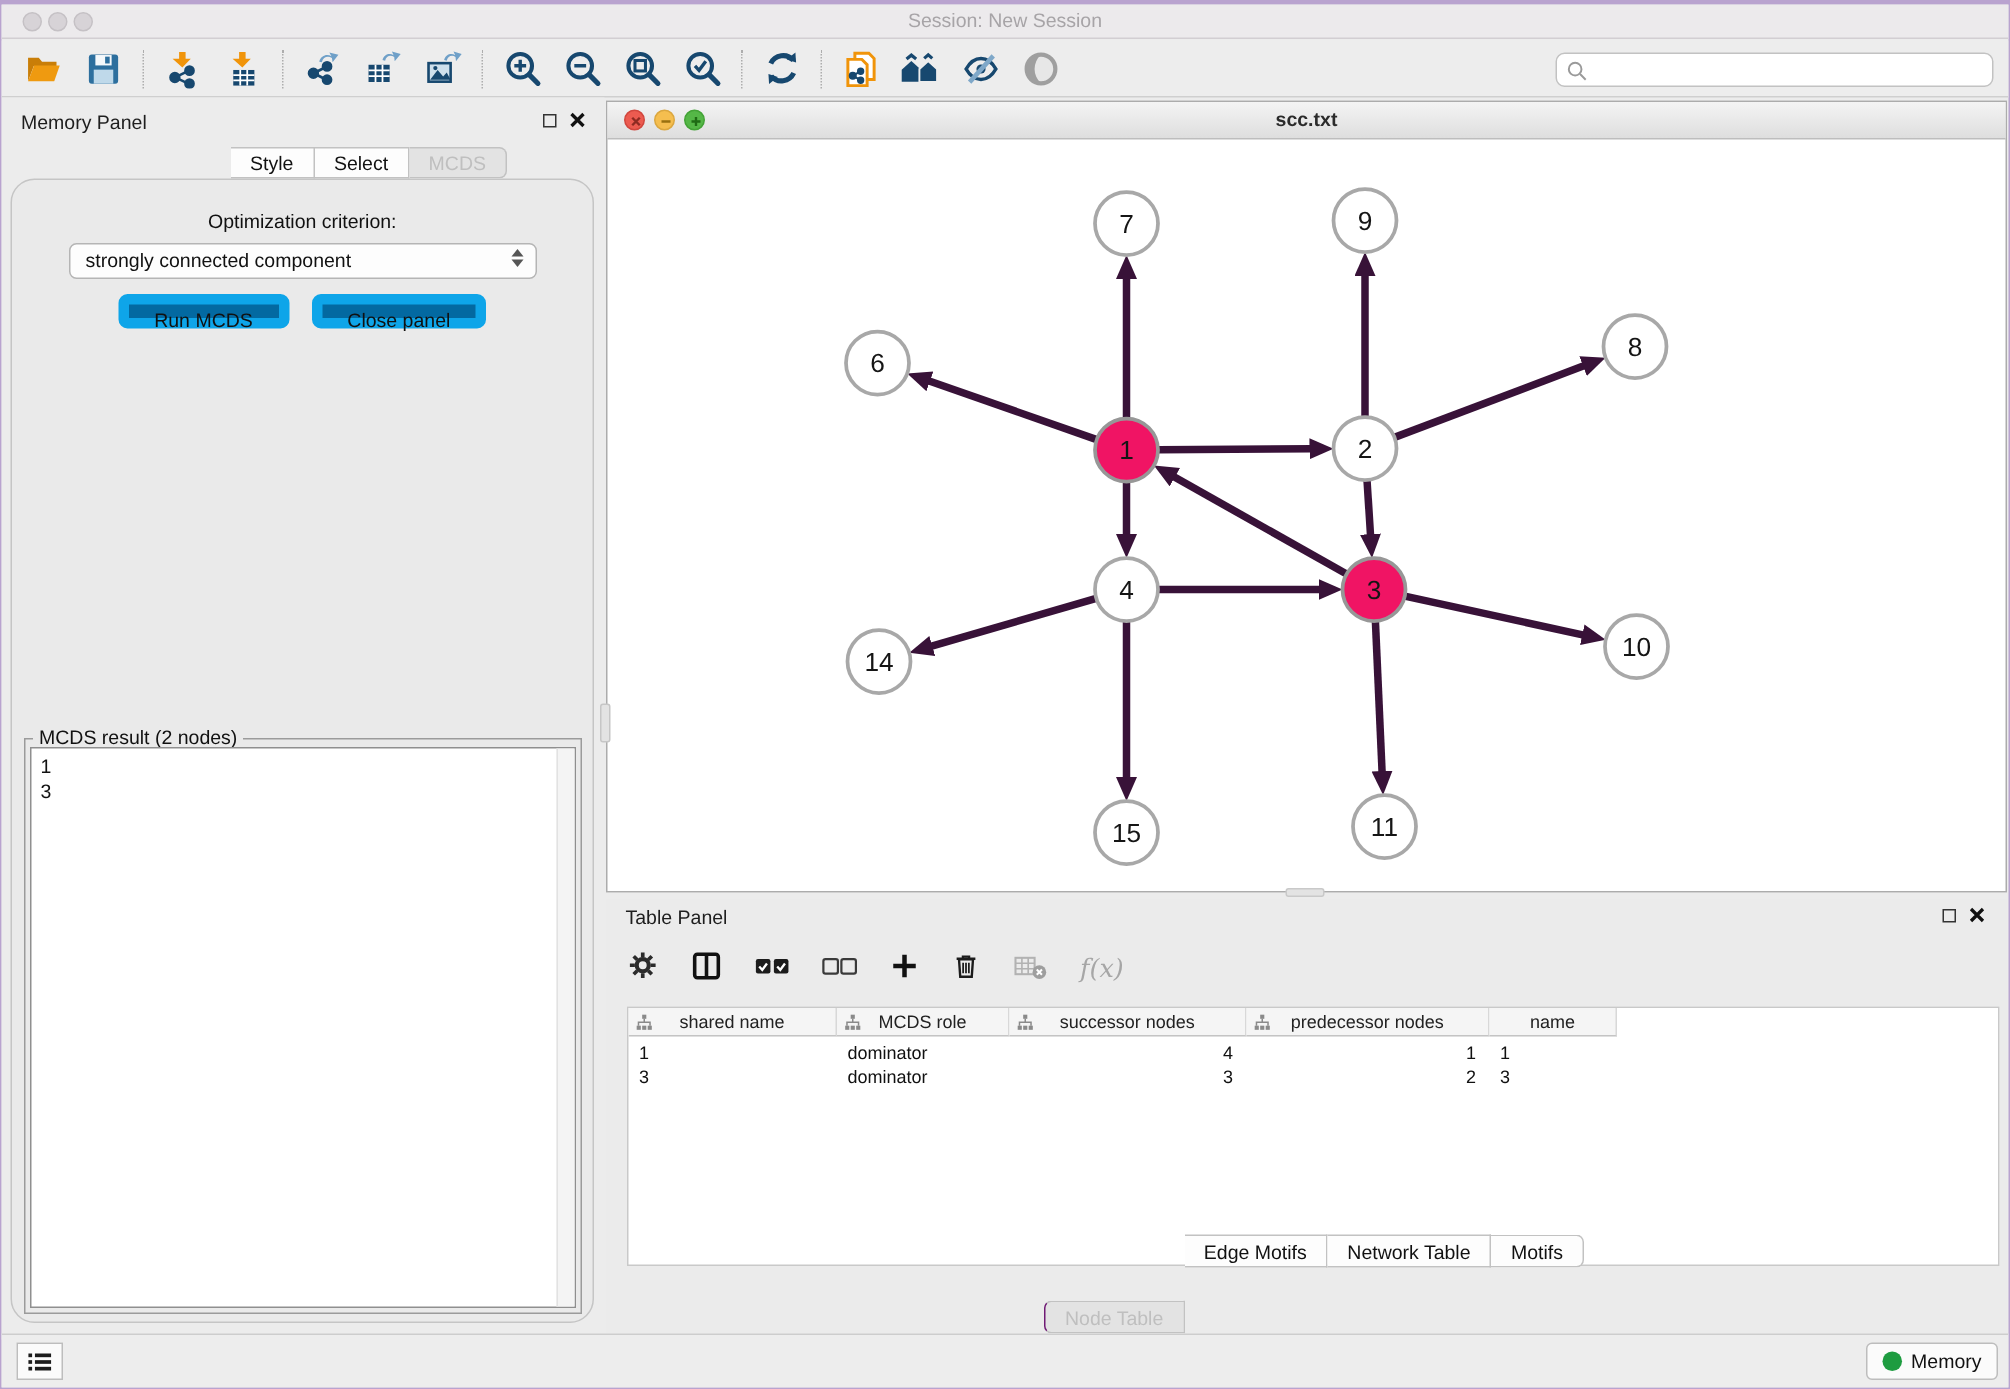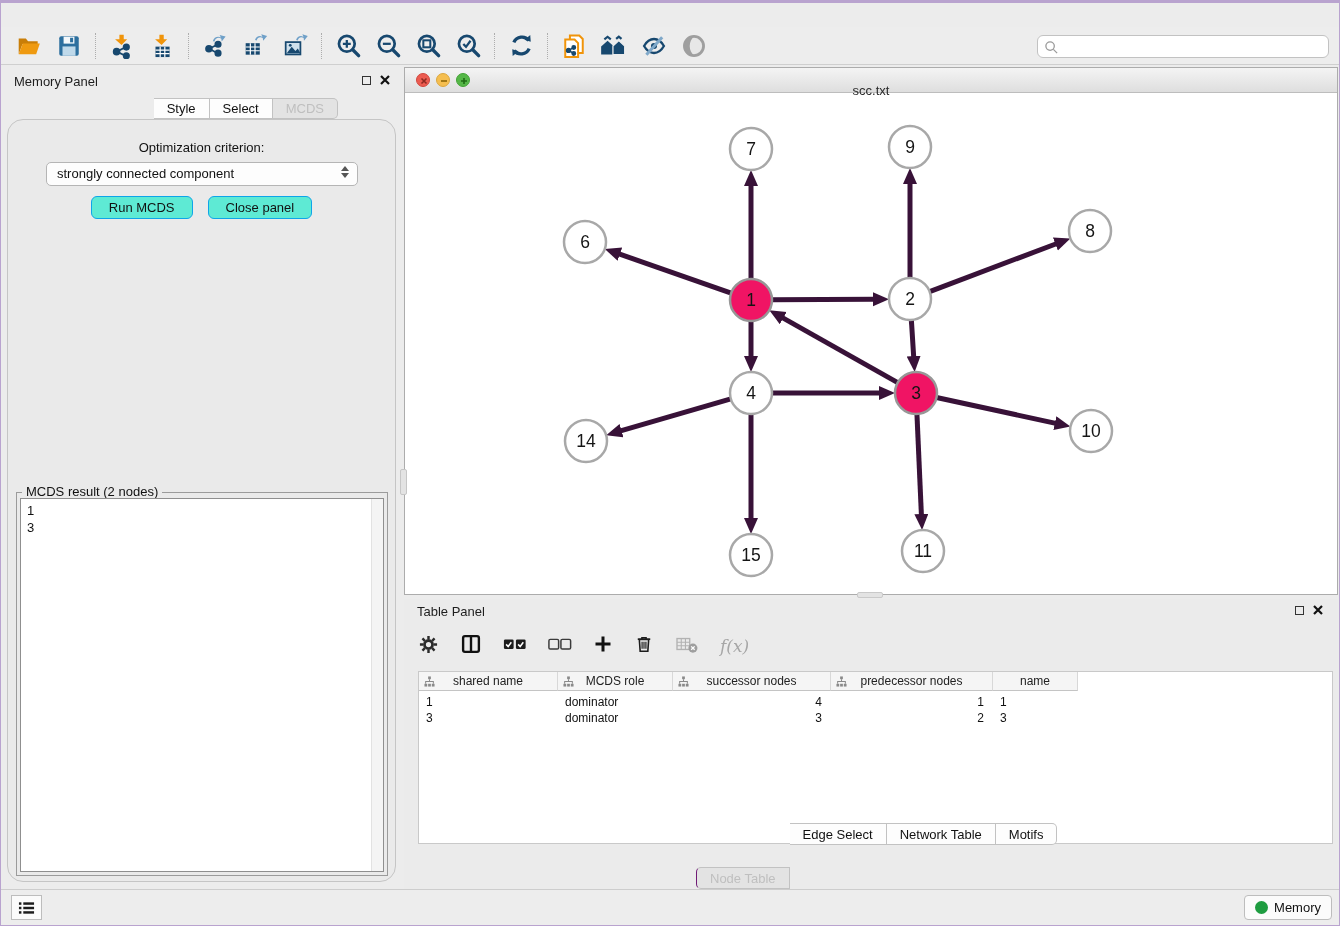--- a/index.html
+++ b/index.html
@@ -46,37 +46,37 @@
   .opt-label { position:absolute; left:0; right:0; top:20px; text-align:center; font-size:13px; color:#111; }
   .dropdown { position:absolute; left:38px; top:42px; width:312px; height:24px; background:#FDFDFD;
               border:1px solid #B5B5B5; border-radius:5px; font-size:13px; line-height:22px;
               padding-left:10px; color:#111; }
   .dd-arrows { position:absolute; right:8px; top:3px; display:flex; flex-direction:column; gap:2px; }
   .dd-arrows i { width:0; height:0; border-left:4px solid transparent; border-right:4px solid transparent; }
   .dd-up { border-bottom:5px solid #555; }
   .dd-down { border-top:5px solid #555; }
   .cp-buttons { position:absolute; left:0; right:0; top:76px; display:flex; justify-content:center; gap:15px; }
   .btn { height:23px; line-height:21px; padding:0 17px; font-size:13px; color:#111;
-         background:#5eead4; border:1px solid #0ea5e9; border-radius:6px; }
+         background:#0369a1; border:7px solid #0ea5e9; border-radius:6px; }
 
   .result-group { position:absolute; left:8px; top:372px; width:372px; height:384px;
                   border:1px solid #9B9B9B; }
   .result-legend { position:absolute; left:5px; top:-9px; background:#EAEAEA; padding:0 4px;
                    font-size:13px; color:#111; }
   .result-text { position:absolute; left:3px; top:5px; right:3px; bottom:3px; background:#fff;
                  border:1px solid #8F8F8F; font-size:13px; color:#111; padding:3px 6px; line-height:17px; }
   .result-scroll { position:absolute; right:4px; top:6px; bottom:4px; width:12px; background:#F4F4F4;
                    border-left:1px solid #E2E2E2; }
 
   
   .netwin { position:absolute; left:403px; top:64px; width:934px; height:528px;
             background:#fff; border:1px solid #ACACAC; }
   .net-titlebar { position:absolute; left:0; top:0; width:100%; height:25px;
                   background:linear-gradient(#F4F4F4,#DEDEDE); border-bottom:1px solid #BDBDBD; }
-  .net-title { position:absolute; left:0; right:0; top:15px; text-align:center; font-size:13px; color:#2B2B2B; }
+  .net-title { position:absolute; left:0; right:0; top:4px; text-align:center; font-size:13px; color:#2B2B2B;font-weight:bold; }
   .light { position:absolute; top:5px; width:14px; height:14px; border-radius:50%; }
   .light svg { position:absolute; left:2px; top:2px; }
   .net-canvas { position:absolute; left:0; top:25px; }
 
   .grip-v { position:absolute; left:399px; top:466px; width:7px; height:26px; background:#E3E3E3;
             border:1px solid #C6C6C6; border-radius:2px; }
   .grip-h { position:absolute; left:856px; top:589px; width:26px; height:6px; background:#E3E3E3;
             border:1px solid #C9C9C9; border-radius:2px; }
 
   
@@ -104,20 +104,26 @@
   .mem-btn { position:absolute; right:7px; top:5px; height:25px; background:#FBFBFB;
              border:1px solid #BDBDBD; border-radius:4px; display:flex; align-items:center;
              gap:6px; padding:0 10px; font-size:13px; color:#111;text-align:center; }
   .mem-dot { width:13px; height:13px; border-radius:50%; background:#1E9C40; }
 </style>
 </head>
 <body>
 
 <div id="app">
 
+  <div class="titlebar">
+    <span class="tl-dot" style="left:14px"></span>
+    <span class="tl-dot" style="left:31px"></span>
+    <span class="tl-dot" style="left:48px"></span>
+    <div class="title">Session: New Session</div>
+  </div>
 
   <div class="toolbar">
     <div class="tbtn">
       <svg width="26" height="26" viewBox="0 0 24 24">
           <path d="M2.5 19.5 V5 h6.6 l2 2.6 H20 v2.6 H6z" fill="#C97E08"></path>
           <path d="M2.5 19.5 L6.2 9.8 H22 L18.6 19.5 Z" fill="#EF9A10"></path>
         </svg>
     </div>
     <div class="tbtn">
       <svg width="26" height="26" viewBox="0 0 24 24">
@@ -474,21 +480,21 @@
         <div class="td l" style="width:139px">3</div>
         <div class="td l" style="width:115px">dominator</div>
         <div class="td r" style="width:158px">3</div>
         <div class="td r" style="width:162px">2</div>
         <div class="td l" style="width:85px">3</div>
       </div>
     </div>
 
     <div class="tp-tabs">
       <div class="tab first selected">Node Table</div>
-      <div class="tab">Edge Select</div>
+      <div class="tab">Edge Motifs</div>
       <div class="tab">Network Table</div>
       <div class="tab last">Motifs</div>
     </div>
   </div>
 
   <div class="statusbar">
     <div class="sq-btn">
       <svg width="17" height="14" viewBox="0 0 18 14">
           <g fill="#1C1C1C">
             <rect x="1" y="1" width="2.6" height="2.6"></rect>

